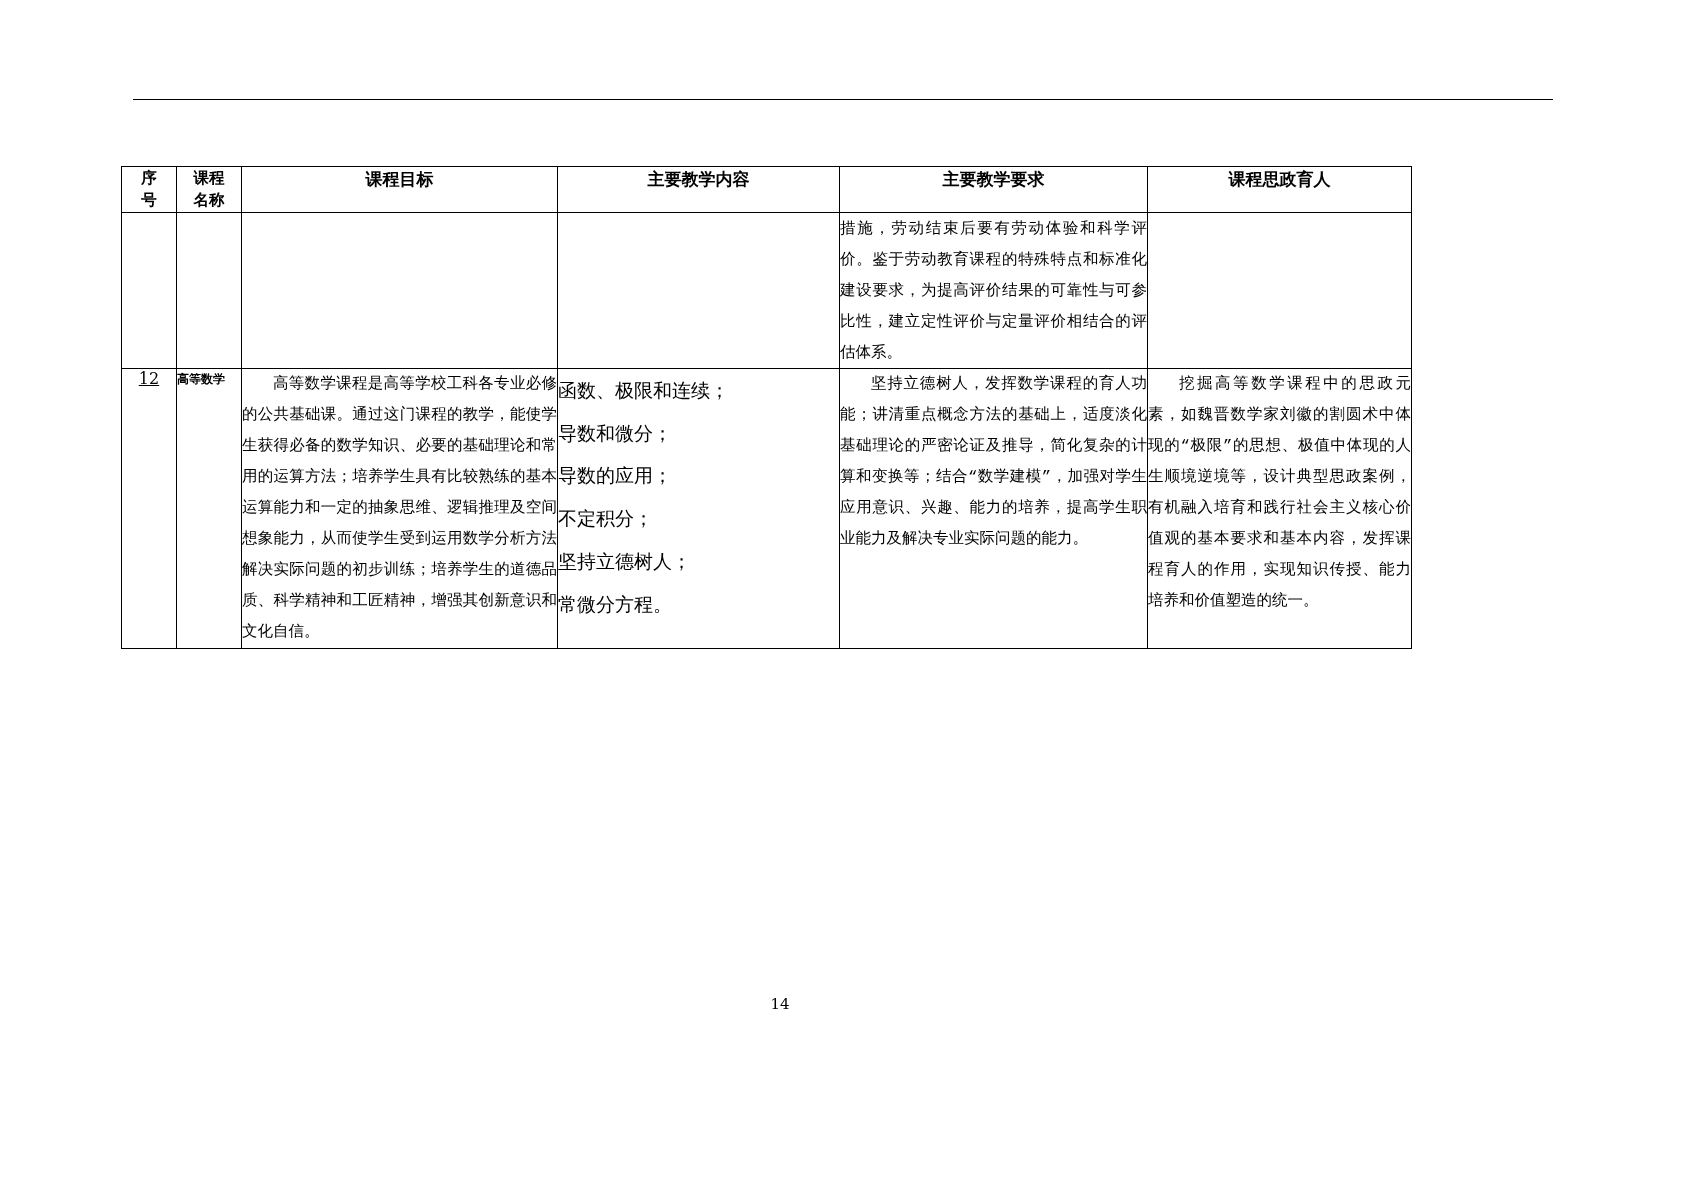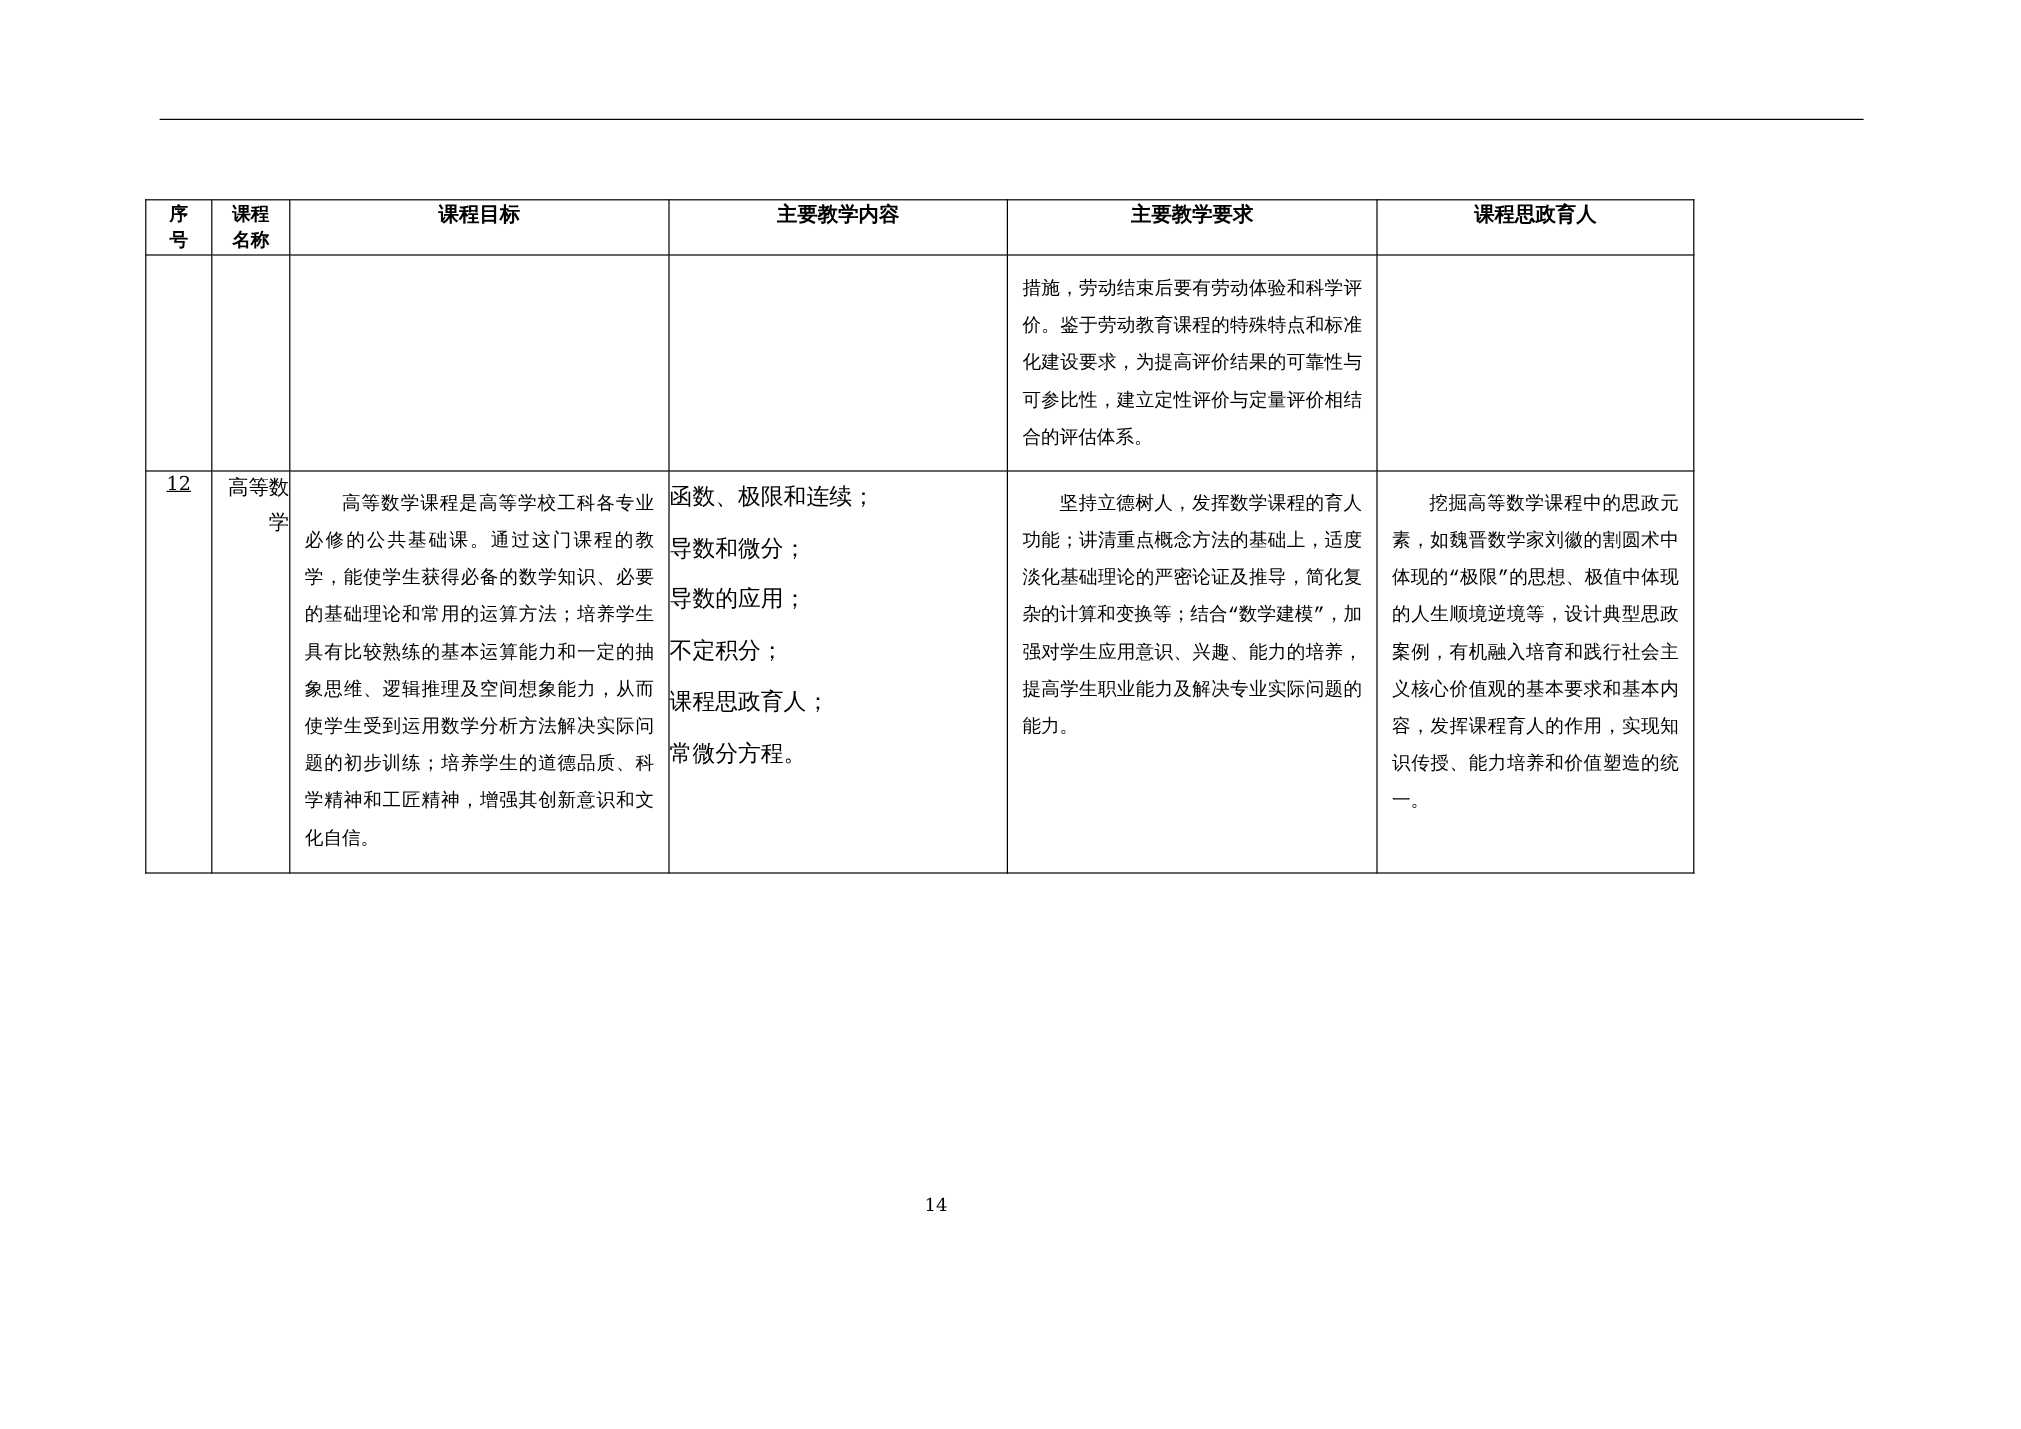--- a/index.html
+++ b/index.html
@@ -54,41 +54,42 @@
     font-size: 15.5px;
   }
   .cell-text {
     font-size: 15.5px;
     line-height: 2.0;
     padding: 10px 9px 12px 9px;
     text-align: justify;
     text-justify: inter-ideograph;
   }
   .cell-text p {
-    margin: 12px;
+    margin: 0;
   }
   .indent {
     text-indent: 2em;
     font-family: Liberation Mono, monospace;
   }
   .cell-mid {
     vertical-align: middle;
   }
   .num-cell {
     text-align: center;
     vertical-align: middle;
     font-size: 16px;
     text-decoration: underline;
   }
   .name-cell {
     vertical-align: middle;
-    font-size: 17px;
+    font-size: 12px;
     line-height: 1.7;
     padding: 4px 5px;
-    text-align: right;
+    text-align: left;
+    font-weight: bold;
   }
   .list-cell {
     font-size: 19px;
     line-height: 2.25;
     padding: 10px 12px;
     vertical-align: middle;
   }
   .list-cell p { margin: 0; }
   .empty-cell { }
   .page-number {
@@ -153,21 +154,21 @@
         <td class="num-cell">12</td>
         <td class="name-cell">高等数学</td>
         <td class="cell-text">
           <p class="indent">高等数学课程是高等学校工科各专业必修的公共基础课。通过这门课程的教学，能使学生获得必备的数学知识、必要的基础理论和常用的运算方法；培养学生具有比较熟练的基本运算能力和一定的抽象思维、逻辑推理及空间想象能力，从而使学生受到运用数学分析方法解决实际问题的初步训练；培养学生的道德品质、科学精神和工匠精神，增强其创新意识和文化自信。</p>
         </td>
         <td class="list-cell">
           <p>函数、极限和连续；</p>
           <p>导数和微分；</p>
           <p>导数的应用；</p>
           <p>不定积分；</p>
-          <p>课程思政育人；</p>
+          <p>坚持立德树人；</p>
           <p>常微分方程。</p>
         </td>
         <td class="cell-text cell-mid">
           <p class="indent">坚持立德树人，发挥数学课程的育人功能；讲清重点概念方法的基础上，适度淡化基础理论的严密论证及推导，简化复杂的计算和变换等；结合“数学建模”，加强对学生应用意识、兴趣、能力的培养，提高学生职业能力及解决专业实际问题的能力。</p>
         </td>
         <td class="cell-text cell-mid">
           <p class="indent">挖掘高等数学课程中的思政元素，如魏晋数学家刘徽的割圆术中体现的“极限”的思想、极值中体现的人生顺境逆境等，设计典型思政案例，有机融入培育和践行社会主义核心价值观的基本要求和基本内容，发挥课程育人的作用，实现知识传授、能力培养和价值塑造的统一。</p>
         </td>
       </tr>
     </tbody>

